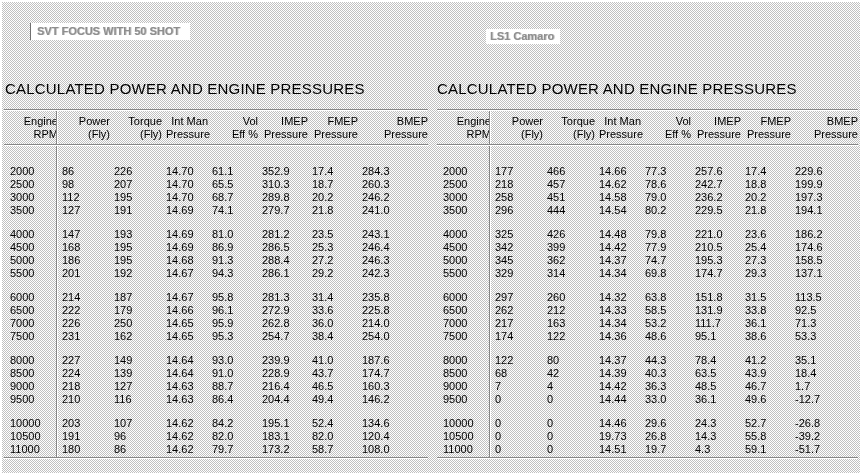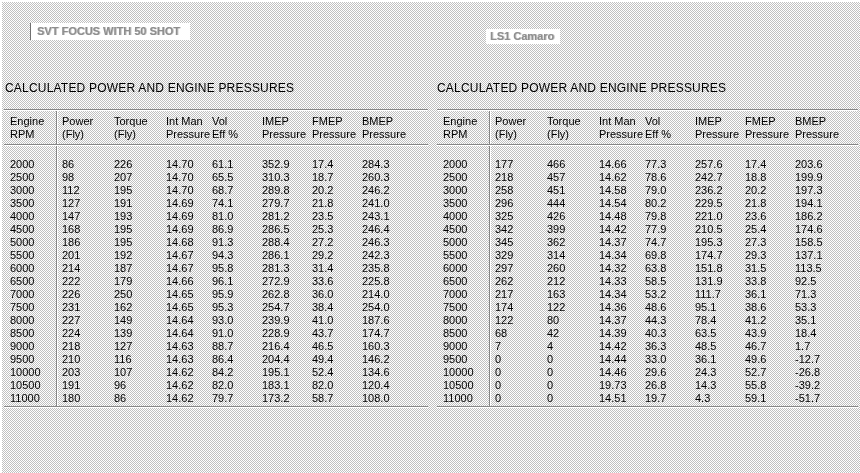--- a/index.html
+++ b/index.html
@@ -29,21 +29,21 @@
     font-size:11px;
     line-height:13px;
     white-space:nowrap;
     text-shadow:1px 0 0 #c9c9c9;
   }
   .vehicle-title.left{left:30px;top:23px;padding:2px 10px 2px 6px;border-left:1px solid #707070;}
   .vehicle-title.right{left:470px;top:29px;padding:1px 6px 1px 4px;margin-left:16px;}
   .section-heading{
     position:absolute;
     top:82px;
-    font-size:12px;
+    font-size:15px;
     line-height:13px;
     letter-spacing:0.2px;
     white-space:nowrap;
     color:#000;
   }
   .section-heading.left{left:5px;}
   .section-heading.right{left:437px;}
   .ptable{
     position:absolute;
     top:109px;
@@ -59,24 +59,24 @@
     height:2px;
     background:linear-gradient(var(--dark) 1px, var(--light) 1px);
     position:relative;
     z-index:1;
   }
   .grid{
     display:grid;
     grid-template-columns:54px 52px 52px 46px 50px 50px 50px minmax(0,1fr);
   }
   .thead{padding:4px 0 3px 0;}
-  .hcell{padding-left:4px;}
+  .hcell{padding-left:4px;text-align:right;}
   .hcell span{display:block;height:13px;line-height:13px;white-space:nowrap;}
-  .tgroup{grid-auto-rows:13px;margin-top:0;}
-  .tgroup.first{margin-top:12px;}
+  .tgroup{grid-auto-rows:13px;margin-top:11px;}
+  .tgroup.first{margin-top:19px;}
   .tgroup.last{margin-bottom:1px;}
   .dcell{height:13px;line-height:13px;padding-left:4px;white-space:nowrap;}
   .grid > :nth-child(8n+1){padding-left:6px;}
 </style>
 </head>
 <body>
 
 <div class="screen">
 
   <div class="vehicle-title left">SVT FOCUS WITH 50 SHOT</div>
@@ -329,21 +329,21 @@
       </div>
       <div class="rule"></div>
       <div class="tgroup grid first">
         <div class="dcell">2000</div>
         <div class="dcell">177</div>
         <div class="dcell">466</div>
         <div class="dcell">14.66</div>
         <div class="dcell">77.3</div>
         <div class="dcell">257.6</div>
         <div class="dcell">17.4</div>
-        <div class="dcell">203.6</div>
+        <div class="dcell">229.6</div>
         <div class="dcell">2500</div>
         <div class="dcell">218</div>
         <div class="dcell">457</div>
         <div class="dcell">14.62</div>
         <div class="dcell">78.6</div>
         <div class="dcell">242.7</div>
         <div class="dcell">18.8</div>
         <div class="dcell">199.9</div>
         <div class="dcell">3000</div>
         <div class="dcell">258</div>

